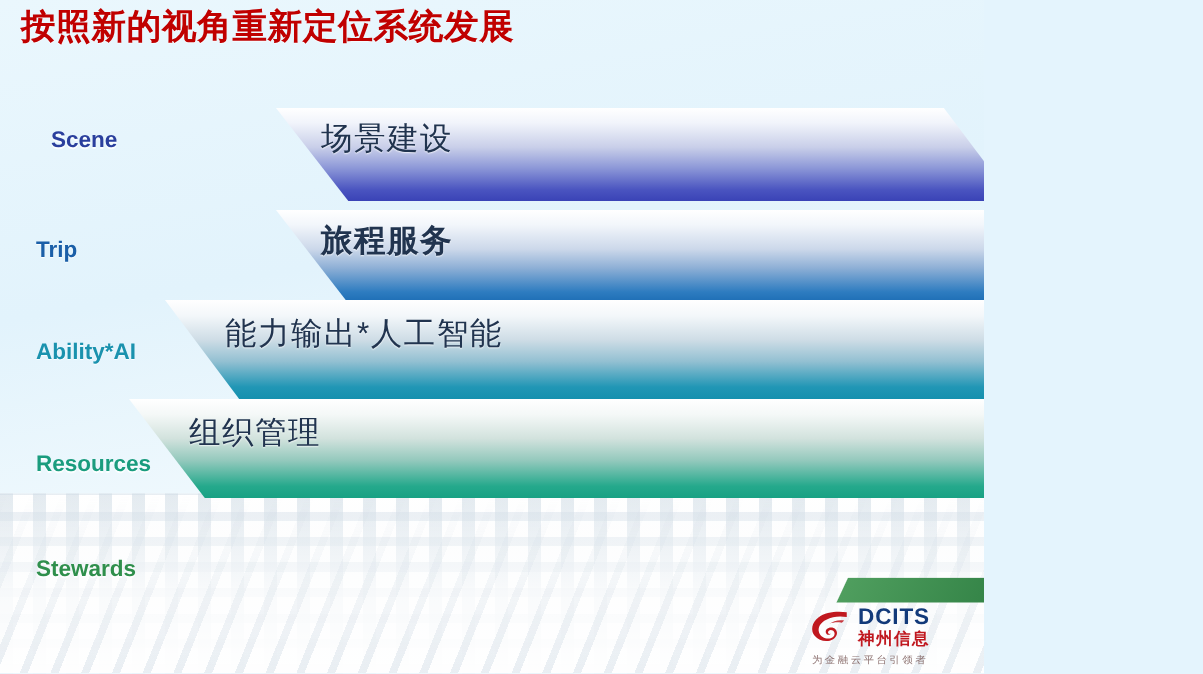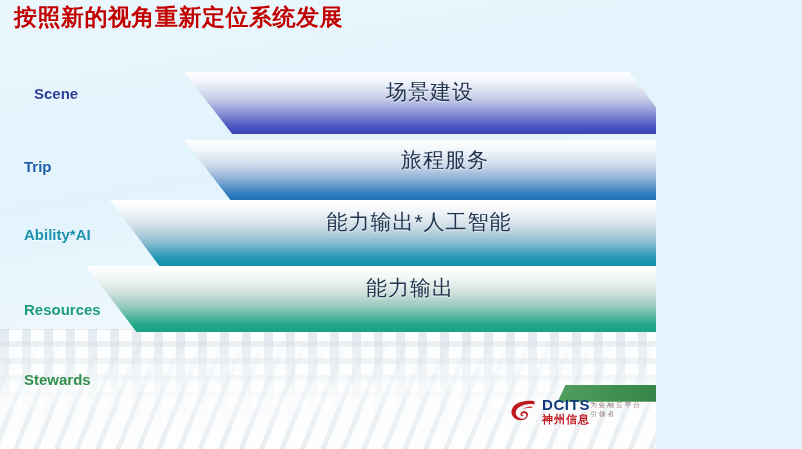--- a/index.html
+++ b/index.html
@@ -48,35 +48,35 @@
   }
 
   
   .layers{position:absolute;left:0;top:0;width:802px;height:449px;}
   .layer{position:absolute;}
   .layer .slab{
     position:absolute;left:0;top:0;width:100%;height:100%;
   }
   .layer .caption{
     position:absolute;left:0;right:0;top:-6px;
-    text-align:center;font-size:21px;color:#21344f;
+    font-size:21px;color:#21344f;
     letter-spacing:1px;white-space:nowrap;
     text-shadow:0 1px 1px rgba(255,255,255,.75);
   }
 
   
   #layer-1{left:184px;top:72px;width:492px;height:62px;}
   #layer-1 .slab{clip-path:polygon(9.8% 100%, 100% 100%, 90.5% 0%, 0% 0%);
     background:linear-gradient(to bottom,#ffffff 0%,#f1f4fb 16%,#c9cfe9 42%,#8e99d8 64%,#4a54c0 88%,#3a43b6 100%);}
   #layer-1 .caption{top:6px;left:30px;right:30px;}
 
   #layer-2{left:184px;top:140px;width:522px;height:62px;}
   #layer-2 .slab{clip-path:polygon(9.2% 100%, 100% 100%, 91.0% 0%, 0% 0%);
     background:linear-gradient(to bottom,#ffffff 0%,#f2f6fb 16%,#ccd8ea 42%,#8fb0d6 62%,#2e7cc0 88%,#1b6cb4 100%);}
-  #layer-2 .caption{top:6px;left:30px;right:30px;}
+  #layer-2 .caption{top:6px;left:30px;right:30px;font-weight:bold;}
 
   #layer-3{left:110px;top:200px;width:618px;height:66px;}
   #layer-3 .slab{clip-path:polygon(8.0% 100%, 100% 100%, 92.2% 0%, 0% 0%);
     background:linear-gradient(to bottom,#ffffff 0%,#f3f7fa 16%,#cfdde6 40%,#93c0d2 62%,#2196b5 88%,#1590ae 100%);}
   #layer-3 .caption{top:8px;left:40px;right:40px;}
 
   #layer-4{left:86px;top:266px;width:648px;height:66px;}
   #layer-4 .slab{clip-path:polygon(7.8% 100%, 100% 100%, 92.4% 0%, 0% 0%);
     background:linear-gradient(to bottom,#ffffff 0%,#f4f8f7 16%,#d2e2dd 40%,#94c9bd 62%,#25a98c 88%,#18a183 100%);}
   #layer-4 .caption{top:8px;left:40px;right:40px;}
@@ -94,21 +94,21 @@
   #side-1{left:24px;top:85px;margin-left:10px;}
   #side-2{left:24px;top:158px;}
   #side-3{left:24px;top:226px;text-align:center;}
   #side-4{left:24px;top:301px;}
   #side-5{left:24px;top:371px;}
 
   
   .logo{
     position:absolute;right:6px;bottom:4px;
     width:140px;height:48px;
-    display:flex;flex-direction:row;align-items:flex-start;
+    display:flex;flex-direction:column;align-items:center;
     justify-content:flex-end;
   }
   .logo-main{display:flex;align-items:center;gap:5px;}
   .logo-mark{
     width:27px;height:24px;position:relative;flex:0 0 auto;
   }
   .logo-words{display:flex;flex-direction:column;line-height:1;}
   .logo-en{
     font-size:15px;font-weight:bold;color:#123a7a;letter-spacing:.6px;
   }
@@ -150,21 +150,21 @@
       <div class="caption">旅程服务</div>
     </div>
 
     <div class="layer" id="layer-3">
       <div class="slab"></div>
       <div class="caption">能力输出*人工智能</div>
     </div>
 
     <div class="layer" id="layer-4">
       <div class="slab"></div>
-      <div class="caption">能力输出</div>
+      <div class="caption">组织管理</div>
     </div>
 
   </div>
 
   <div class="side-label" id="side-1" style="color:#2a3f9d">Scene</div>
   <div class="side-label" id="side-2" style="color:#1a5fa8">Trip</div>
   <div class="side-label" id="side-3" style="color:#1a92ae">Ability*AI</div>
   <div class="side-label" id="side-4" style="color:#1a9c7e">Resources</div>
   <div class="side-label" id="side-5" style="color:#2f8f4c">Stewards</div>
 

